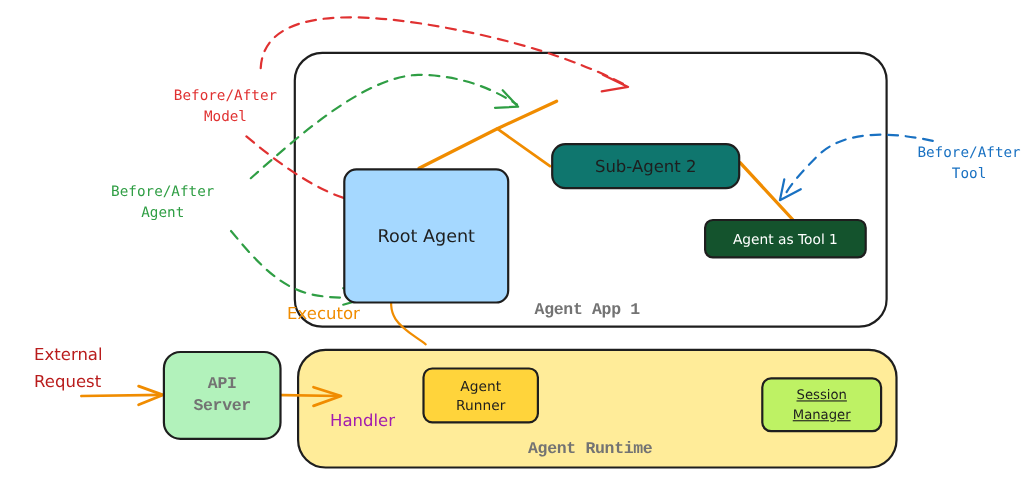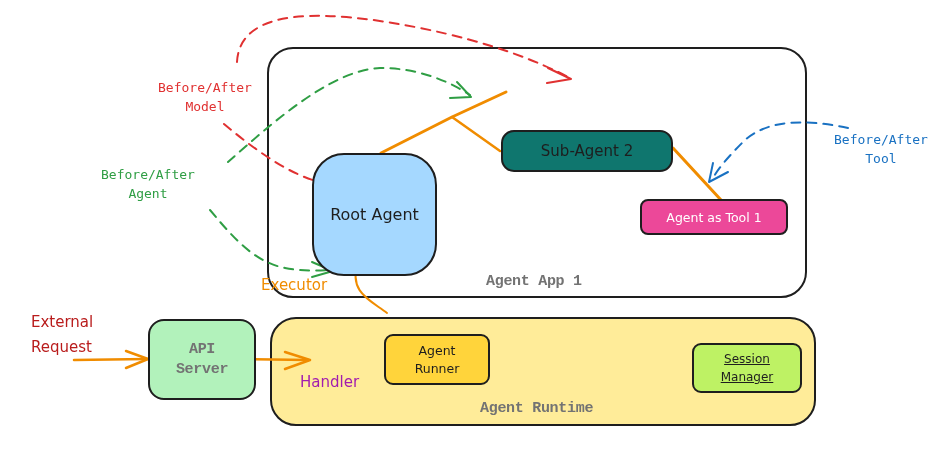--- a/index.html
+++ b/index.html
@@ -47,30 +47,30 @@
       <path d="M228,162 C270,125 330,70 380,68 C420,68 450,82 470,95" stroke="#2f9e44" stroke-width="2" stroke-dasharray="9,7"></path>
       <path d="M457,82 L471,97 L450,98" stroke="#2f9e44" stroke-width="2"></path>
       <path d="M210,210 C235,240 255,262 285,268 C300,271 318,271 330,270" stroke="#2f9e44" stroke-width="2" stroke-dasharray="9,7"></path>
       <path d="M312,262 L333,271 L312,277" stroke="#2f9e44" stroke-width="2"></path>
 
       <path d="M848,128 C810,120 770,118 745,140 C730,155 718,168 712,180" stroke="#1971c2" stroke-width="2" stroke-dasharray="9,7"></path>
       <path d="M713,163 L709,182 L728,172" stroke="#1971c2" stroke-width="2"></path>
     </g>
   </svg>
 
-  <div class="box hand" style="left:312px; top:153px; width:125px; height:123px; border-radius:32px; background:#a5d8ff; font-size:16px;">
+  <div class="box hand" style="left:312px; top:153px; width:151px; height:123px; border-radius:12px; background:#a5d8ff; font-size:16px;">
     <span>Root Agent</span>
   </div>
 
 
   <div class="box hand" style="left:501px; top:130px; width:172px; height:42px; border-radius:13px; background:#0f766e; font-size:15px;">
     <span>Sub-Agent 2</span>
   </div>
 
-  <div class="box hand" style="left:640px; top:199px; width:148px; height:36px; border-radius:8px; background:#ec4899; color:#fff; font-size:12.5px;">
+  <div class="box hand" style="left:640px; top:199px; width:148px; height:36px; border-radius:8px; background:#14532d; color:#fff; font-size:12.5px;">
     <span style="color:#fff;">Agent as Tool 1</span>
   </div>
 
   <div class="box bold" style="left:148px; top:319px; width:108px; height:81px; border-radius:16px; background:#b2f2bb; font-size:15px; line-height:20px; white-space:pre;">
     <span>API
 Server</span>
   </div>
 
   <div class="box hand" style="left:384px; top:334px; width:106px; height:51px; border-radius:9px; background:#ffd43b; font-size:12.5px; line-height:18px; white-space:pre;">
     <span>Agent

